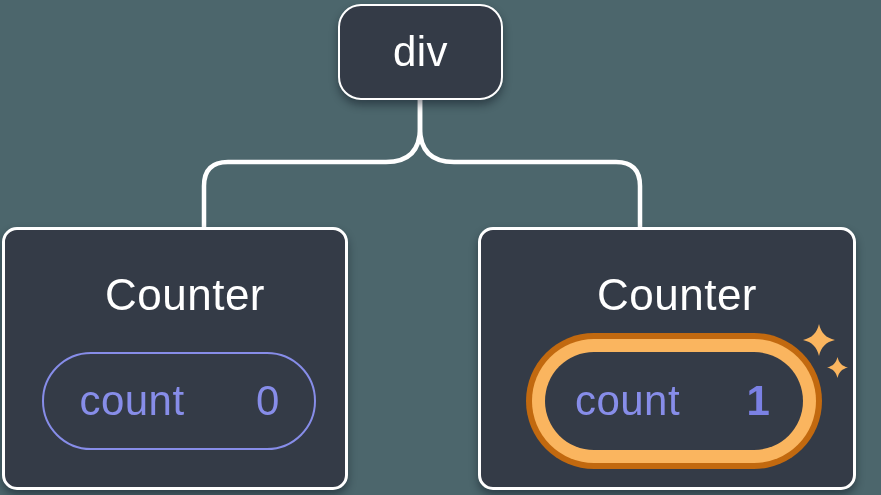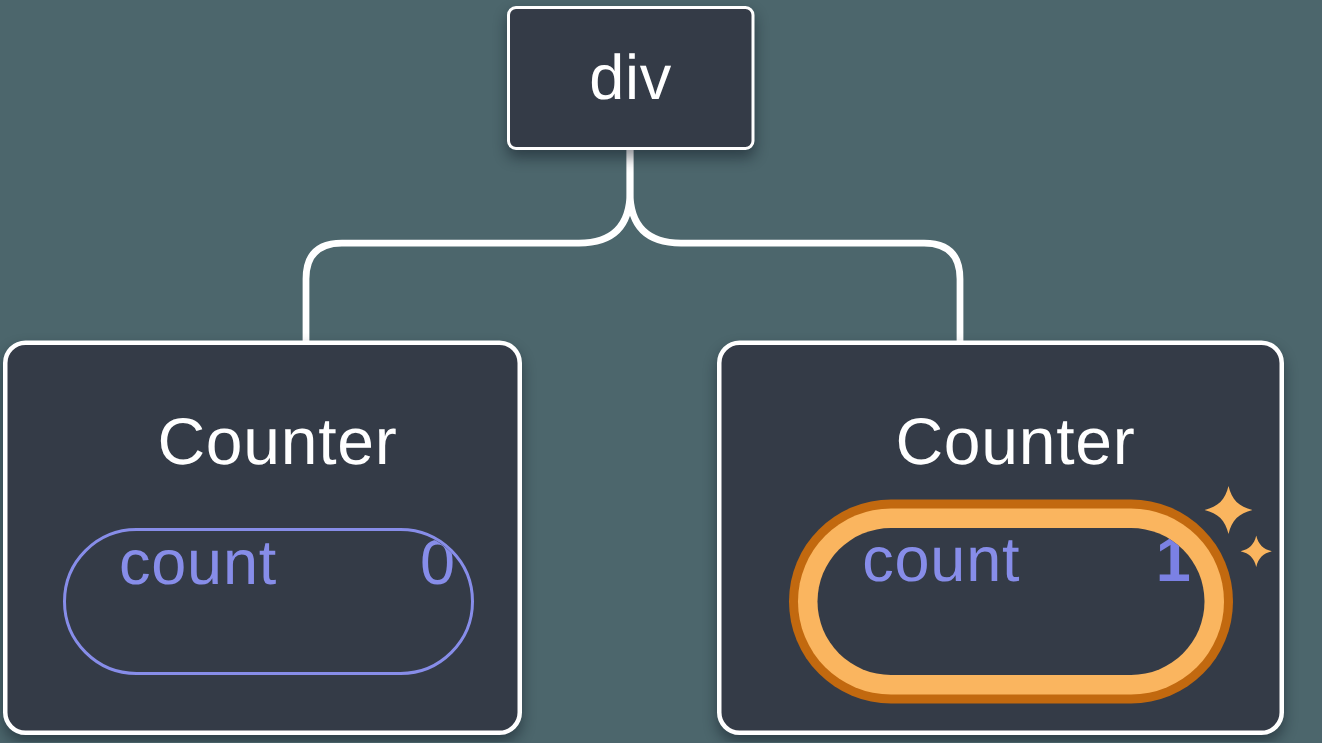--- a/index.html
+++ b/index.html
@@ -41,21 +41,21 @@
   .node {
     position: absolute;
     background: var(--node-fill);
     border: 3px solid var(--node-border);
     box-shadow: 0 5px 9px rgba(12, 18, 28, 0.45);
   }
 
   .node-root {
     left: 338px; top: 4px;
     width: 165px; height: 96px;
-    border-radius: 6px;
+    border-radius: 23px;
     border-width: 2.5px;
     display: flex;
     align-items: center;
     justify-content: center;
   }
   .root-label {
     color: var(--title-text);
     font-size: 42px;
     line-height: 1;
     letter-spacing: 0.5px;
@@ -79,26 +79,25 @@
     font-weight: 500;
     line-height: 1;
     letter-spacing: 0.5px;
   }
   
   .node-counter .counter-title { top: 43px; padding-left: 20px; }
 
   .state-pill {
     position: absolute;
     display: flex;
-    align-items: flex-start;
+    align-items: center;
     background: var(--node-fill);
     border: 2px solid var(--state-accent);
     border-radius: 49px;
     overflow: hidden;
-    gap: 24px;
   }
   .node-counter.left .state-pill {
     left: 37px; top: 122px;
     width: 274px; height: 98px;
   }
 
   .pill-cell {
     display: flex;
     align-items: center;
     justify-content: center;

